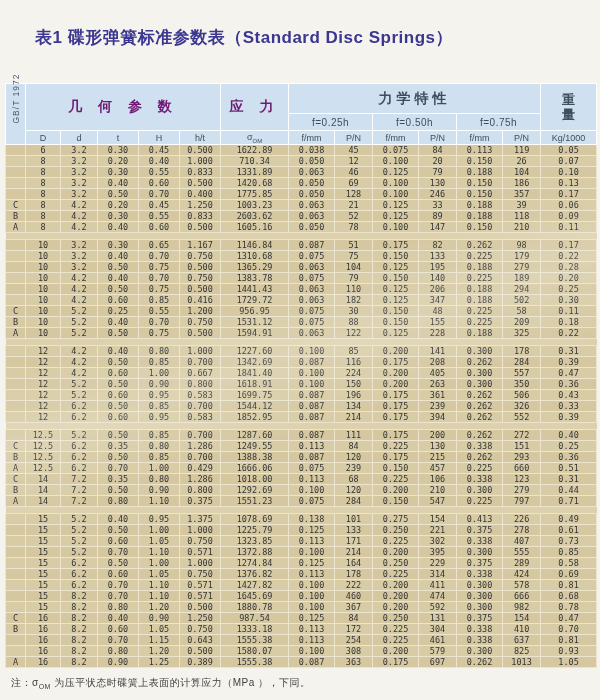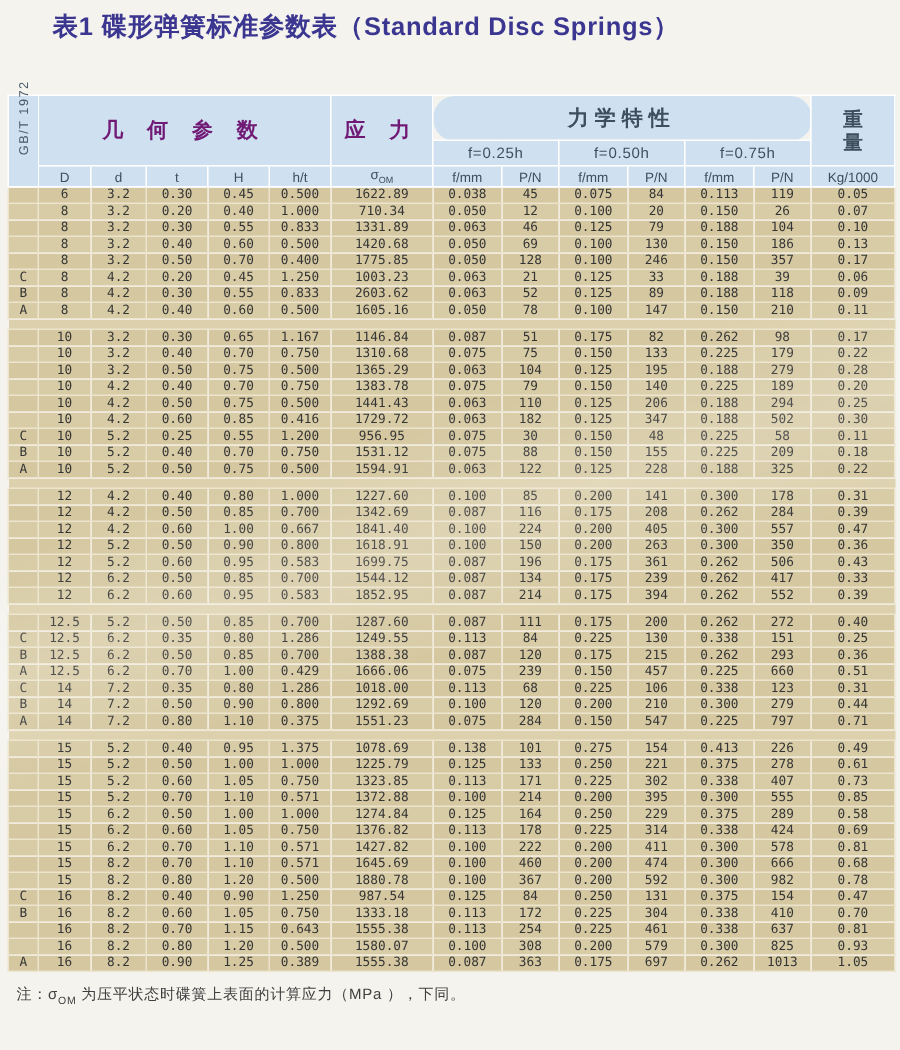--- a/index.html
+++ b/index.html
@@ -3,21 +3,21 @@
 <meta charset="utf-8">
 <style>
   * { margin: 0; padding: 0; box-sizing: border-box; }
   html, body { width: 600px; height: 700px; }
   body {
     background: #f5f3ee;
     font-family: "Liberation Sans", sans-serif;
     position: relative;
     overflow: hidden;
   }
-  .page { position: relative; width: 600px; height: 700px; padding: 4px 5px 0 5px; }
+  .page { position: relative; width: 600px; height: 700px; padding: 24px 5px 0 5px; }
 
   .title {
     margin: 2px 0 0 30px;
     font-size: 17px;
     font-weight: bold;
     color: #3b3690;
     letter-spacing: 0.5px;
     white-space: nowrap;
   }
 
@@ -59,21 +59,20 @@
     font-size: 14px;
     font-weight: bold;
     letter-spacing: 6px;
     color: #701a75;
   }
   th.h-mech {
     font-size: 14px;
     font-weight: bold;
     letter-spacing: 4px;
     height: 30px;
-    border-radius: 14px;
   }
   th.h-weight { font-size: 13px; font-weight: bold; line-height: 15px; }
   th.h-fstage { font-size: 10px; height: 17px; letter-spacing: 0.5px; text-align: center; }
   th.h-col { font-size: 9px; height: 14px; }
   th.h-col sub { font-size: 6px; }
 
   tbody td {
     background: #d5c8a1;
     border: 1px solid #ece4cd;
     height: 10px;
@@ -531,21 +530,21 @@
           <td>6.2</td>
           <td>0.50</td>
           <td>0.85</td>
           <td>0.700</td>
           <td>1544.12</td>
           <td>0.087</td>
           <td>134</td>
           <td>0.175</td>
           <td>239</td>
           <td>0.262</td>
-          <td>417</td>
+          <td>326</td>
           <td>0.33</td>
         </tr>
         <tr class="alt">
           <td></td>
           <td>12</td>
           <td>6.2</td>
           <td>0.60</td>
           <td>0.95</td>
           <td>0.583</td>
           <td>1852.95</td>

